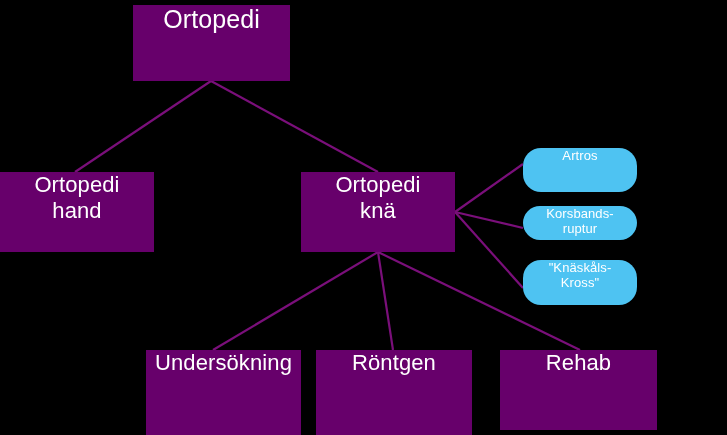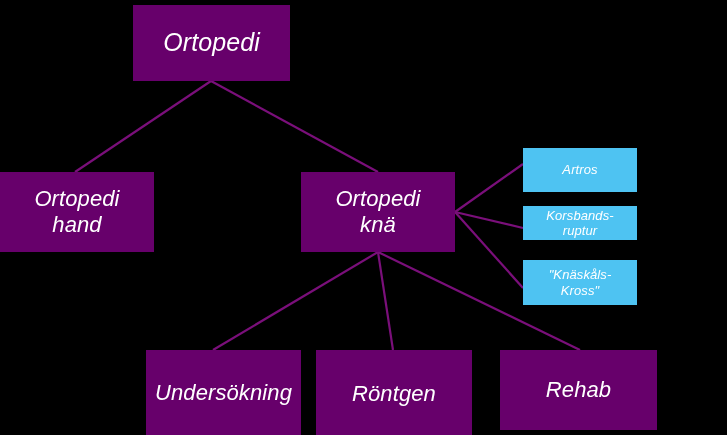--- a/index.html
+++ b/index.html
@@ -20,39 +20,38 @@
     position: absolute;
     left: 0;
     top: 0;
     width: 727px;
     height: 435px;
     pointer-events: none;
   }
   .node {
     position: absolute;
     display: flex;
-    align-items: center;
+    align-items: flex-start;
     justify-content: center;
     text-align: center;
     color: #ffffff;
     line-height: 1.18;
     box-sizing: border-box;
     white-space: pre-line;
     letter-spacing: 0.1px;
-    font-style: italic;
   }
   .node.purple {
     background: #67006B;
   }
   .node.cyan {
     background: #4EC3F2;
   }
   .t-large { font-size: 25px; }
   .t-mid   { font-size: 22px; }
-  .t-small { font-size: 13px; }
+  .t-small { font-size: 13px; border-radius: 18px; }
 </style>
 </head>
 <body>
 
 <div id="canvas">
   <svg id="edges" viewBox="0 0 727 435" width="727" height="435" xmlns="http://www.w3.org/2000/svg">
       <line x1="211" y1="81" x2="75" y2="172" stroke="#7A0F7A" stroke-width="2.2"></line>
       <line x1="211" y1="81" x2="378" y2="172" stroke="#7A0F7A" stroke-width="2.2"></line>
       <line x1="455" y1="212" x2="523" y2="164" stroke="#7A0F7A" stroke-width="2.2"></line>
       <line x1="455" y1="212" x2="523" y2="228" stroke="#7A0F7A" stroke-width="2.2"></line>

